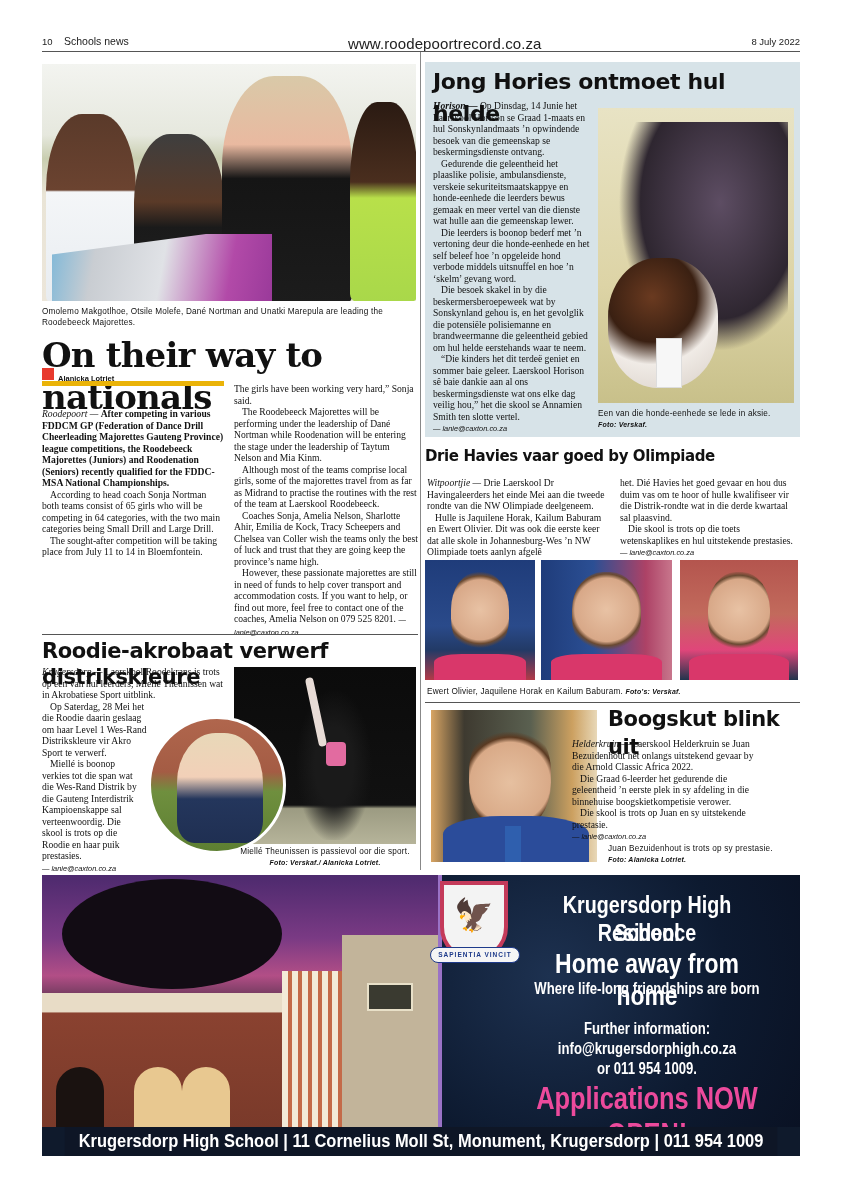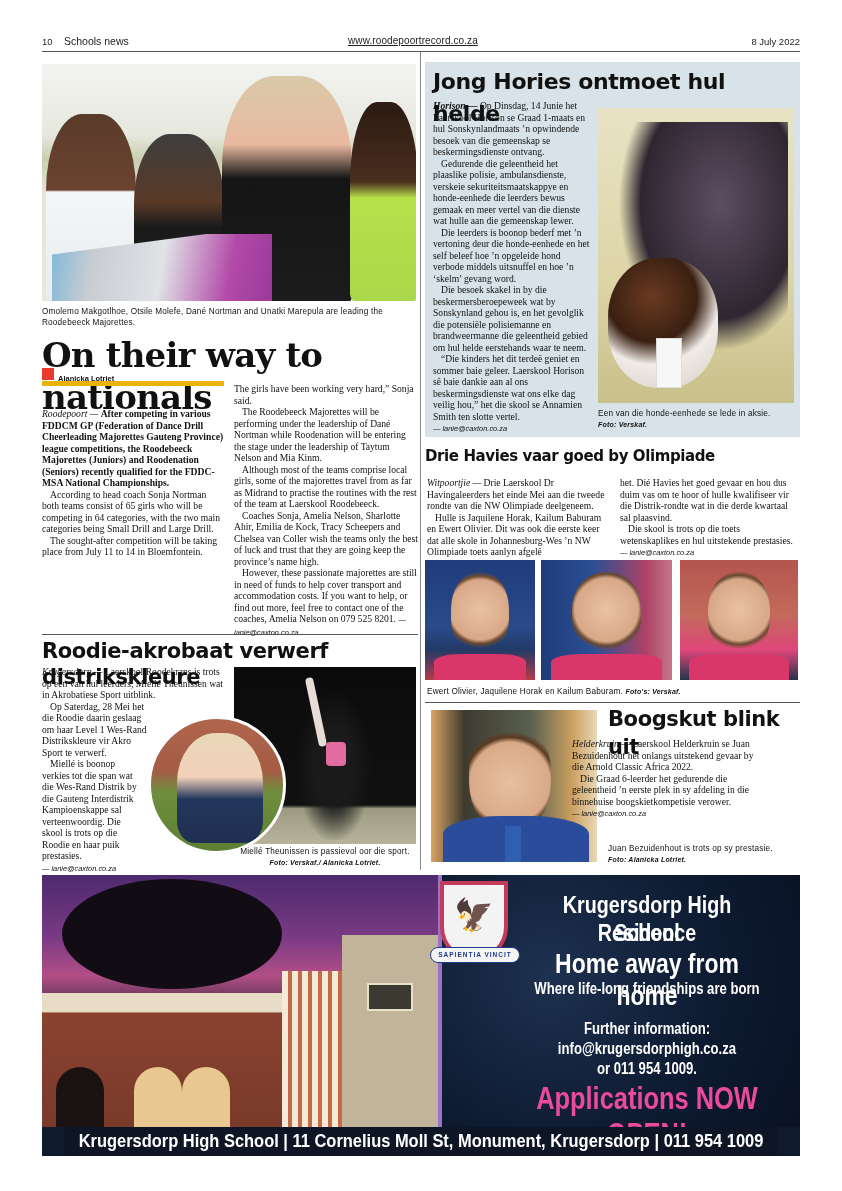--- a/index.html
+++ b/index.html
@@ -5,21 +5,21 @@
   * { box-sizing: border-box; margin: 0; padding: 0; }
   html, body { width: 842px; height: 1191px; background: #ffffff; overflow: hidden; }
   body { position: relative; font-family: "Liberation Serif", serif; color: #111; }
 
   .abs { position: absolute; }
 
   
   .folio { top: 34px; left: 42px; width: 758px; height: 16px; font-family: "Liberation Sans", sans-serif; font-size: 9.5px; color: #222; }
   .folio .pg { position: absolute; left: 0; top: 2px; }
   .folio .sect { position: absolute; left: 22px; top: 1px; font-size: 10.5px; }
-  .folio .url { position: absolute; left: 306px; top: 1px; font-size: 10px; letter-spacing: 0.1px; text-decoration: underline; }
+  .folio .url { position: absolute; left: 306px; top: 1px; font-size: 15px; letter-spacing: 0.1px; }
   .folio .date { position: absolute; right: 0; top: 2px; }
   .folio-rule { top: 51px; left: 42px; width: 758px; height: 1px; background: #555; }
   .col-rule { top: 52px; left: 420px; width: 1px; height: 818px; background: #888; }
 
   
   .photo { position: absolute; overflow: hidden; }
   .ph-majorettes { left: 42px; top: 64px; width: 374px; height: 237px;
     background:
       linear-gradient(180deg, #f3f4f0 0%, #e6e8de 30%, #c9ceb0 40%, #e9e4d6 55%, #ece6da 100%); }
   .ph-majorettes .fig { position: absolute; border-radius: 40% 40% 8px 8px; }
@@ -235,20 +235,21 @@
 
 <div class="photo ph-juan">
   <div class="face"></div>
     <div class="blazer"></div>
     <div class="tie"></div>
 </div>
 <h2 class="abs h-sans h-boog">Boogskut blink uit</h2>
 <div class="abs body bodyG">
   <p class="first"><span class="dateline">Helderkruin —</span> <span>Laerskool Helderkruin se Juan Bezuidenhout het onlangs uitstekend gevaar by die Arnold Classic Africa 2022.</span></p>
   <p>Die Graad 6-leerder het gedurende die geleentheid ’n eerste plek in sy afdeling in die binnehuise boogskietkompetisie verower.</p>
+  <p>Die skool is trots op Juan en sy uitstekende prestasie.</p>
   <p class="first"><span class="sign">— lanie@caxton.co.za</span></p>
 </div>
 <div class="abs cap cap-juan">
   <div>Juan Bezuidenhout is trots op sy prestasie.</div>
   <div class="credit">Foto: Alanicka Lotriet.</div>
 </div>
 
 <div class="abs ad">
   <div class="ad-photo">
     <div class="tree"></div>

